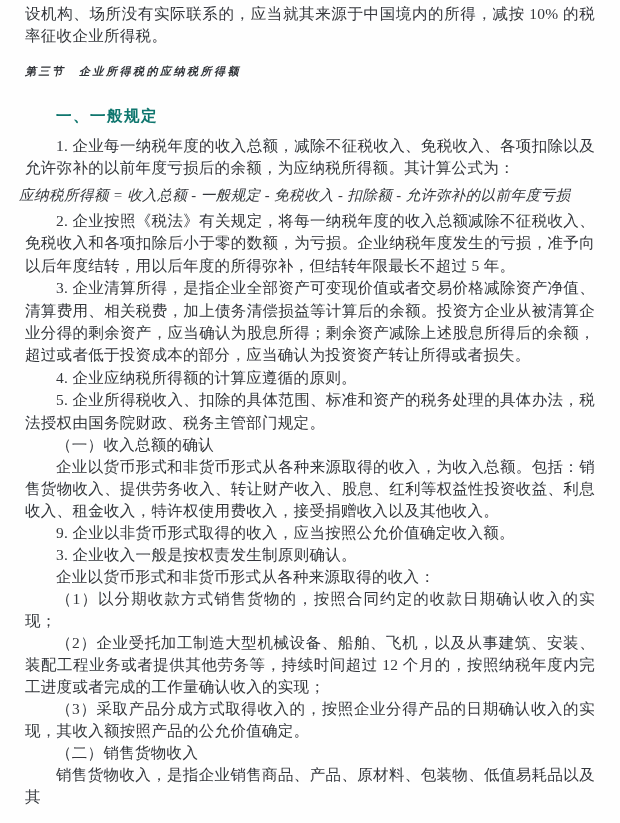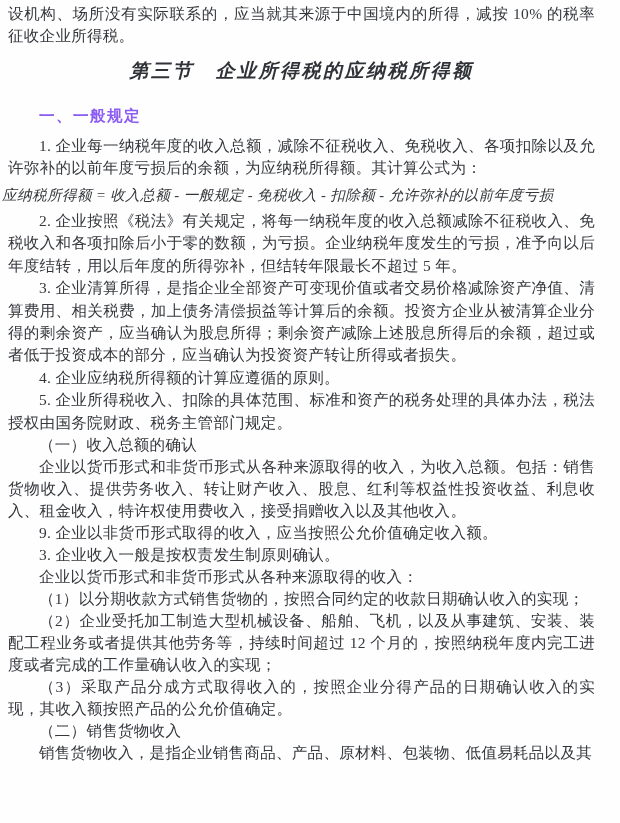--- a/index.html
+++ b/index.html
@@ -11,52 +11,51 @@
     width: 620px;
     height: 823px;
     overflow: hidden;
     font-family: "Liberation Serif", "DejaVu Serif", serif;
     color: #34373c;
   }
   .page {
     box-sizing: border-box;
     width: 620px;
     height: 823px;
-    padding: 3px 25px 0 8px;
+    padding: 3px 25px 0 25px;
     background: #fefefe;
   }
   p.body-par {
     margin: 0;
     font-size: 15.5px;
     line-height: 22.4px;
     text-align: justify;
     letter-spacing: 0.3px;
   }
   p.indent {
     text-indent: 2em;
   }
   .section-title {
     margin: 10px 0 20px 0;
-    text-align: center;
-    font-size: 19px;
+    font-size: 11px;
     line-height: 26px;
     font-style: italic;
     font-weight: 600;
     letter-spacing: 2.5px;
     color: #2f3237;
   }
   .part-heading {
     margin: 6px 0 8px 0;
     font-family: "Liberation Sans", "DejaVu Sans", sans-serif;
     font-weight: bold;
     font-size: 15.5px;
     line-height: 23px;
     text-indent: 2em;
     letter-spacing: 1.5px;
-    color: #8b5cf6;
+    color: #0f766e;
   }
   .formula-line {
     margin: 4px 0 4px -6px;
     font-size: 14.6px;
     line-height: 22.4px;
     font-style: italic;
     font-weight: 500;
     letter-spacing: 0.4px;
     color: #33363b;
   }

